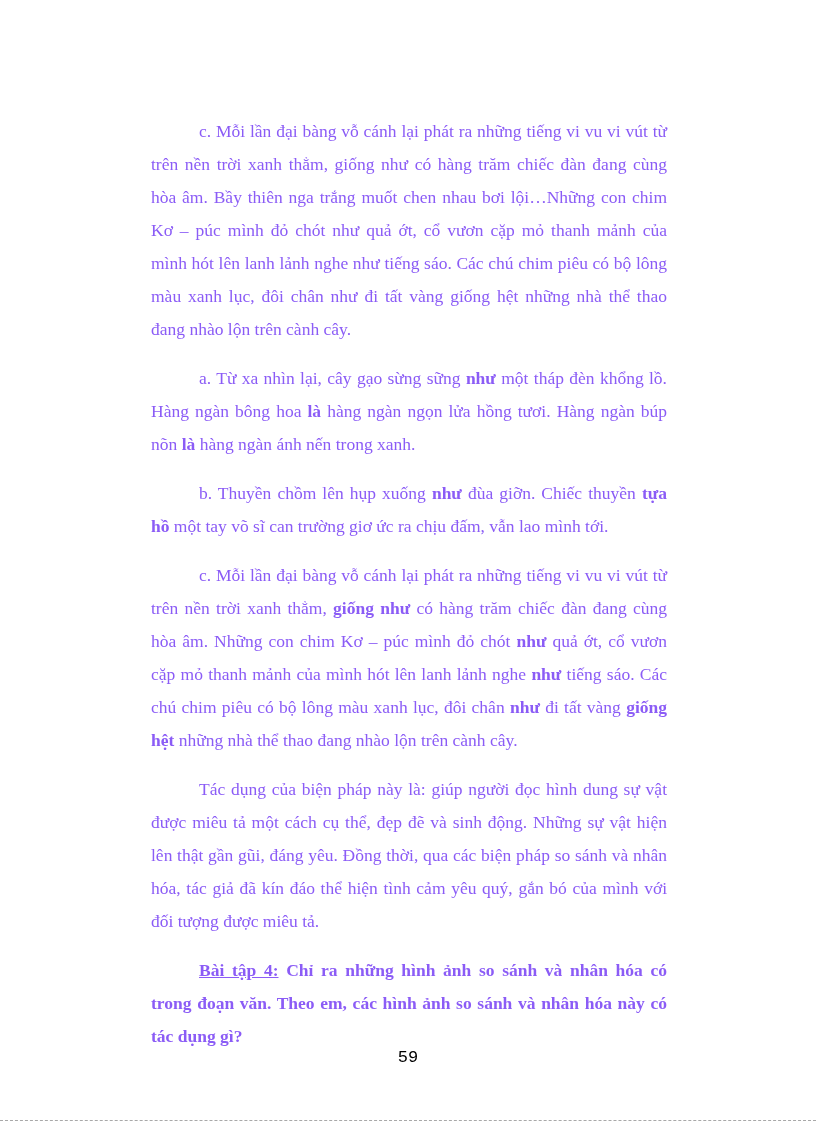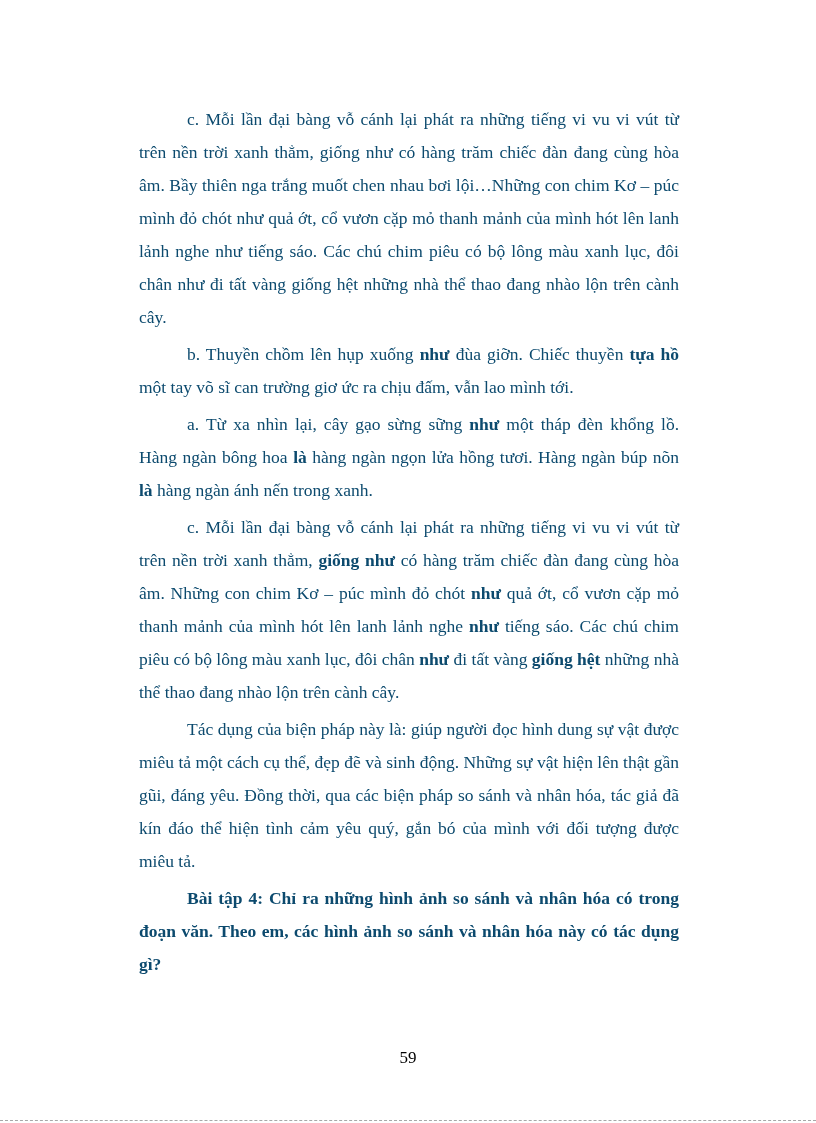--- a/index.html
+++ b/index.html
@@ -15,55 +15,56 @@
     background: #ffffff;
     overflow: hidden;
   }
   .content {
     position: absolute;
     top: 99px;
     left: 135px;
     width: 548px;
   }
   p.para {
-    margin: 4px;
+    margin: 16px;
     font-size: 17.5px;
     line-height: 33px;
     text-align: justify;
-    color: #0c4a6e;
+    color: #8b5cf6;
   }
   p.para.indent { text-indent: 48px; }
   .bold { font-weight: bold; }
-  .underline { }
+  .underline { text-decoration: underline; }
   .page-number {
     position: absolute;
     top: 1046px;
     left: 0;
     width: 100%;
     text-align: center;
     font-size: 17px;
     line-height: 24px;
     color: #000000;
+    font-family: Liberation Mono, monospace;
   }
   .page-cut {
     position: absolute;
     bottom: 2px;
     left: 0;
     width: 100%;
     height: 0;
     border-top: 1px dashed #a8a8a8;
   }
 </style>
 </head>
 <body>
 
 <div class="page">
   <div class="content">
       <p class="para indent"><span>c. Mỗi lần đại bàng vỗ cánh lại phát ra những tiếng vi vu vi vút từ trên nền trời xanh thẳm, giống như có hàng trăm chiếc đàn đang cùng hòa âm. Bầy thiên nga trắng muốt chen nhau bơi lội…Những con chim Kơ – púc mình đỏ chót như quả ớt, cổ vươn cặp mỏ thanh mảnh của mình hót lên lanh lảnh nghe như tiếng sáo. Các chú chim piêu có bộ lông màu xanh lục, đôi chân như đi tất vàng giống hệt những nhà thể thao đang nhào lộn trên cành cây.</span></p>
+      <p class="para indent"><span>a. Từ xa nhìn lại,  cây gạo sừng sững </span><span class="bold">như</span><span> một tháp đèn khổng lồ. Hàng ngàn bông hoa </span><span class="bold">là</span><span> hàng ngàn ngọn lửa hồng tươi. Hàng ngàn búp nõn </span><span class="bold">là</span><span> hàng ngàn ánh nến trong xanh.</span></p>
       <p class="para indent"><span>b. Thuyền chồm lên hụp xuống </span><span class="bold">như</span><span> đùa giỡn. Chiếc thuyền </span><span class="bold">tựa hồ</span><span> một tay võ sĩ can trường giơ ức ra chịu đấm, vẫn lao mình tới.</span></p>
-      <p class="para indent"><span>a. Từ xa nhìn lại,  cây gạo sừng sững </span><span class="bold">như</span><span> một tháp đèn khổng lồ. Hàng ngàn bông hoa </span><span class="bold">là</span><span> hàng ngàn ngọn lửa hồng tươi. Hàng ngàn búp nõn </span><span class="bold">là</span><span> hàng ngàn ánh nến trong xanh.</span></p>
       <p class="para indent"><span>c. Mỗi lần đại bàng vỗ cánh lại phát ra những tiếng vi vu vi vút từ trên nền trời xanh thẳm, </span><span class="bold">giống như</span><span> có hàng trăm chiếc đàn đang cùng hòa âm. Những con chim Kơ – púc mình đỏ chót </span><span class="bold">như</span><span> quả ớt, cổ vươn cặp mỏ thanh mảnh của mình hót lên lanh lảnh nghe </span><span class="bold">như</span><span> tiếng sáo. Các chú chim piêu có bộ lông màu xanh lục, đôi chân </span><span class="bold">như</span><span> đi tất vàng </span><span class="bold">giống hệt</span><span> những nhà thể thao đang nhào lộn trên cành cây.</span></p>
       <p class="para indent"><span>Tác dụng của biện pháp này là: giúp người đọc hình dung sự vật được miêu tả một cách cụ thể, đẹp đẽ và sinh động. Những sự vật hiện lên thật gần gũi, đáng yêu. Đồng thời, qua các biện pháp so sánh và nhân hóa, tác giả  đã kín đáo thể hiện tình cảm yêu quý, gắn bó của mình với đối tượng được miêu tả.</span></p>
       <p class="para indent"><span class="bold underline">Bài tập 4:</span><span class="bold"> Chỉ ra những hình ảnh so sánh và nhân hóa có trong đoạn văn. Theo em, các hình ảnh so sánh và nhân hóa này có tác dụng gì?</span></p>
     </div>
   <div class="page-number">59</div>
   <div class="page-cut"></div>
 </div>
 
 </body></html>

